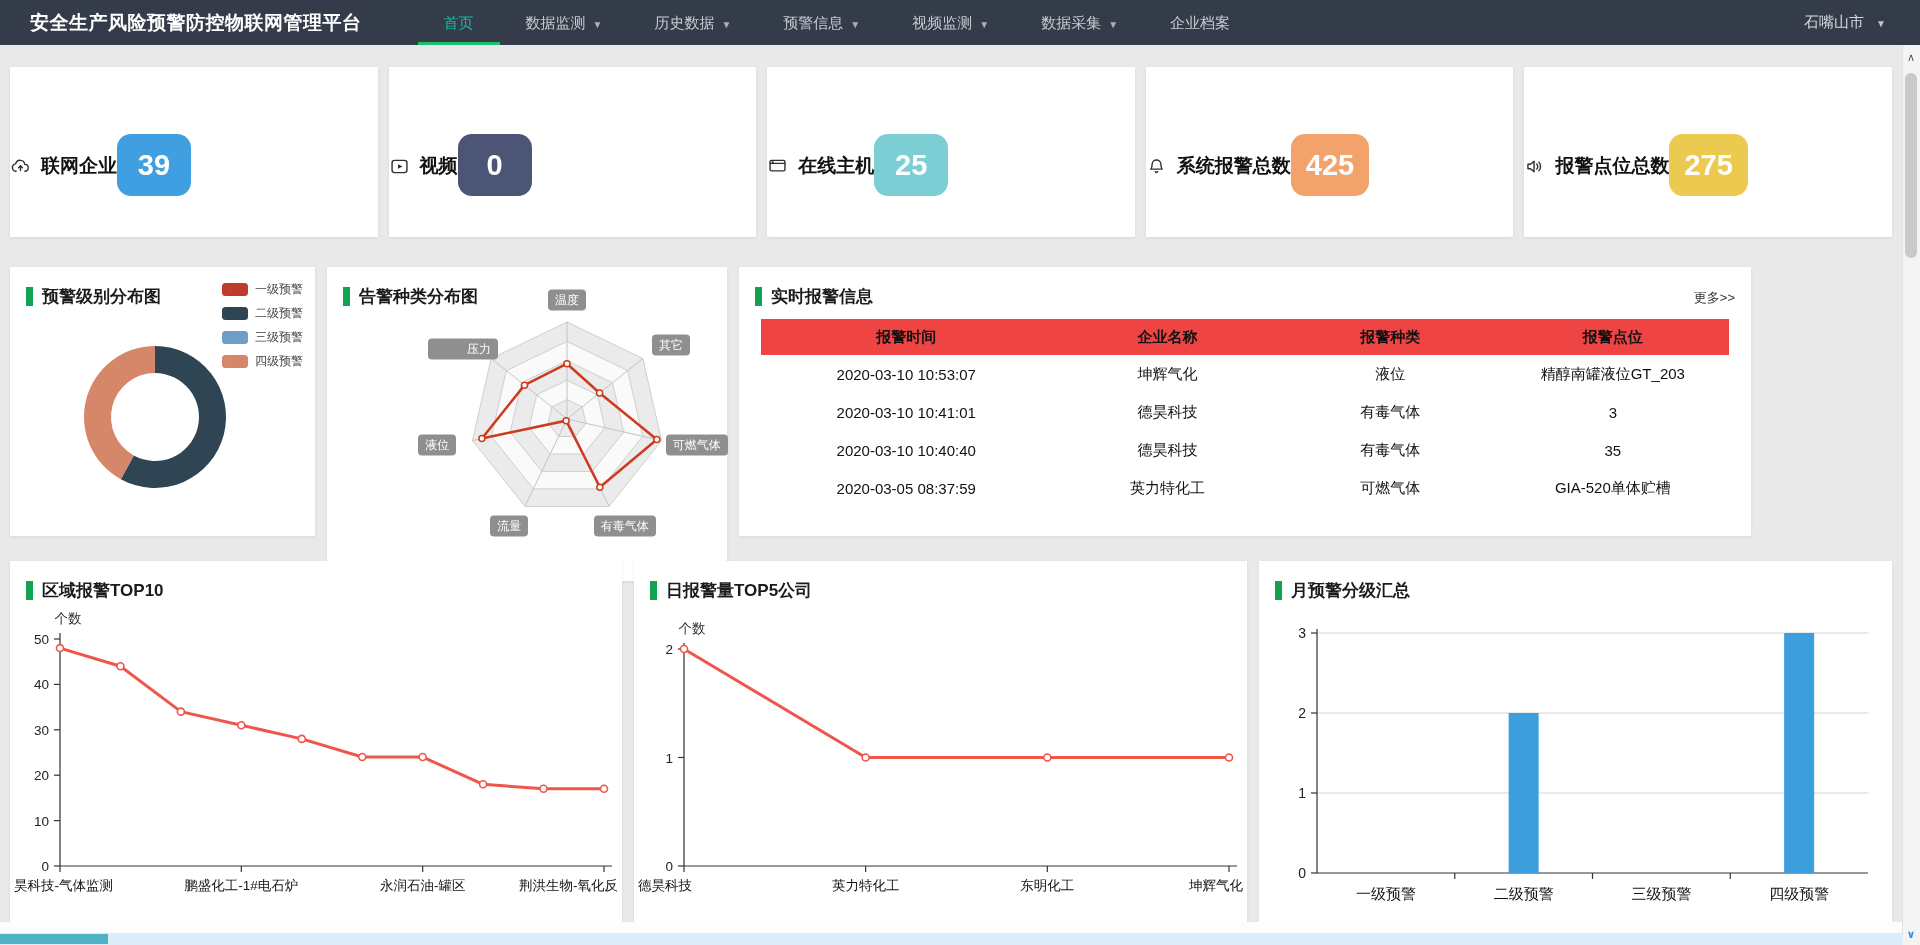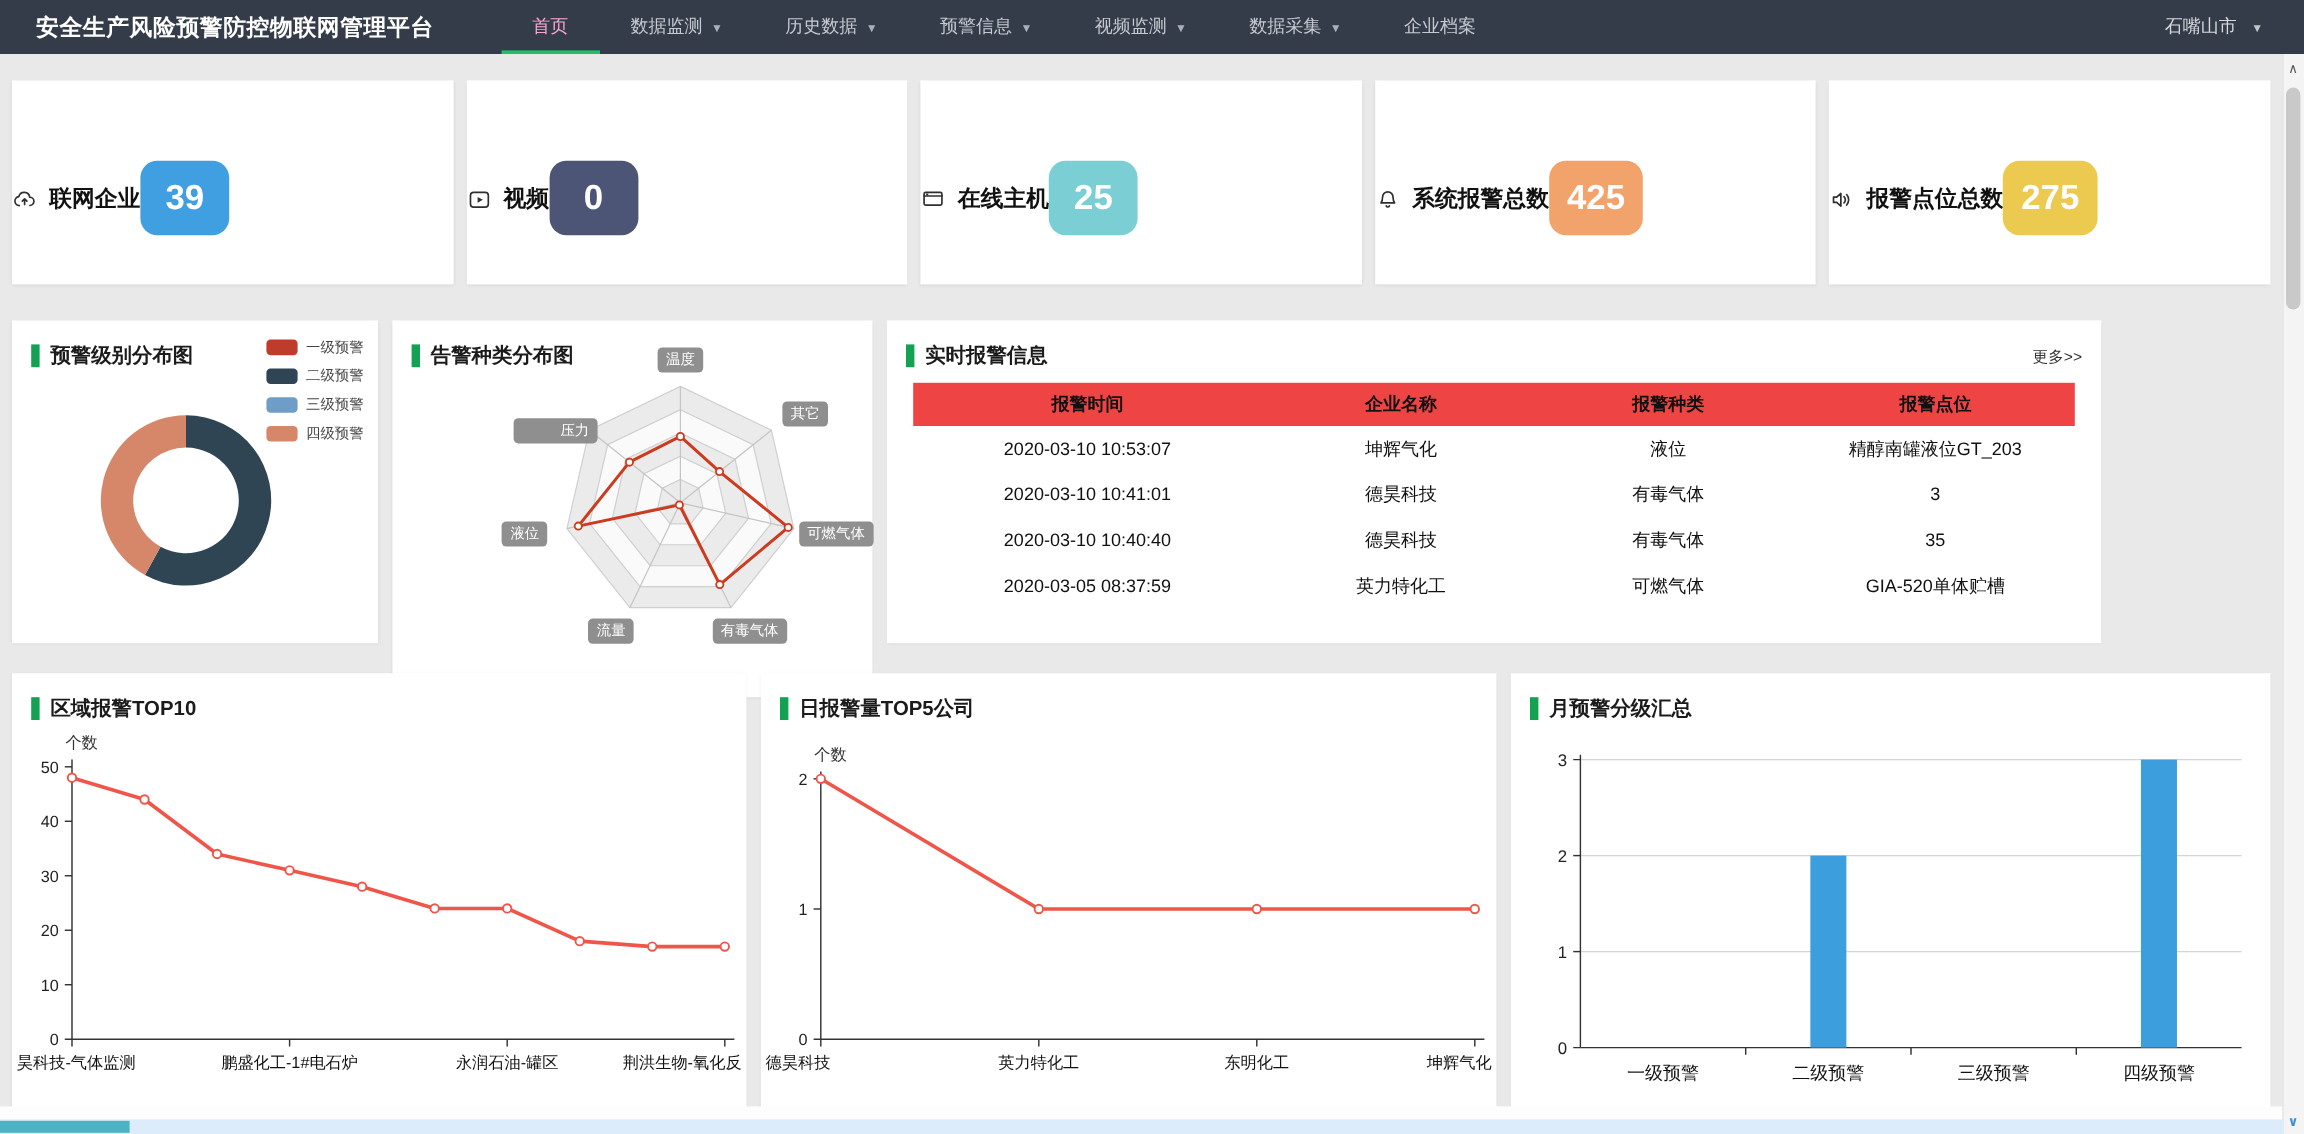--- a/index.html
+++ b/index.html
@@ -5,21 +5,21 @@
   html,body{margin:0;padding:0;}
   body{font-family:"Liberation Sans","DejaVu Sans",sans-serif;background:#e9e9e9;}
   #app{position:relative;width:1920px;height:945px;background:#e9e9e9;overflow:hidden;}
 
   
   .nav{position:absolute;left:0;top:0;width:1920px;height:45px;background:#353c49;display:flex;align-items:center;z-index:5;}
   .nav-title{color:#ffffff;font-size:19px;font-weight:700;margin-left:30px;letter-spacing:.5px;white-space:nowrap;}
   .nav-menu{display:flex;height:45px;margin-left:56px;}
   .nav-item{height:42px;line-height:45px;padding:0 26px;color:#c6cad1;font-size:15px;cursor:pointer;white-space:nowrap;border-bottom:3px solid transparent;}
   .nav-item .caret{font-size:10px;color:#aab0b8;margin-left:7px;}
-  .nav-item.active{color:#f9a8d4;border-bottom-color:#1ec06b;}
+  .nav-item.active{color:#14b8a6;border-bottom-color:#1ec06b;}
   .nav-region{margin-left:auto;margin-right:34px;color:#d6d9dd;font-size:15px;cursor:pointer;white-space:nowrap;}
   .nav-region .caret{font-size:10px;color:#c0c5cb;margin-left:8px;}
 
   
   .cards{position:absolute;left:10px;top:67px;width:1882px;height:170px;display:flex;gap:11px;}
   .card{flex:1;background:#ffffff;box-shadow:0 1px 3px rgba(0,0,0,.08);display:flex;flex-direction:row;align-items:center;}
   .card-head{margin-top:28px;display:flex;align-items:center;gap:10px;font-size:19px;font-weight:700;color:#111;}
   .card-head svg{display:block;}
   .card-badge{margin-top:26px;min-width:44px;padding:0 15px;height:62px;border-radius:14px;display:flex;align-items:center;justify-content:center;color:#fff;font-size:29px;font-weight:700;}
 
@@ -198,21 +198,21 @@
           <circle cx="154.89" cy="171.43" r="3" fill="#fff" stroke="#cd3a1d" stroke-width="1.5"></circle>
           <circle cx="197.53" cy="118.13" r="3" fill="#fff" stroke="#cd3a1d" stroke-width="1.5"></circle>
         </svg>
       </div>
   <div class="radar-chip" style="left: 240px; top: 33px;">温度</div>
       <div class="radar-chip" style="left: 343.98px; top: 77.8px;">其它</div>
       <div class="radar-chip" style="left: 369.67px; top: 178.48px;">可燃气体</div>
       <div class="radar-chip" style="left: 297.71px; top: 259.22px;">有毒气体</div>
       <div class="radar-chip" style="left: 182.29px; top: 259.22px;">流量</div>
       <div class="radar-chip" style="left: 110.33px; top: 178.48px;">液位</div>
-      <div class="radar-chip" style="left: 136.02px; top: 92px; padding-left: 39px;">压力</div>
+      <div class="radar-chip" style="left: 136.02px; top: 82px; padding-left: 39px;">压力</div>
     </section>
 
   <section class="panel" id="panel-table">
     <div class="panel-title">
       <span class="tbar"></span>
       <span class="txt">实时报警信息</span>
     </div>
     <div class="more-link">更多&gt;&gt;</div>
     <div class="alarm-table" id="alarm-table">
         <div class="at-row header">

